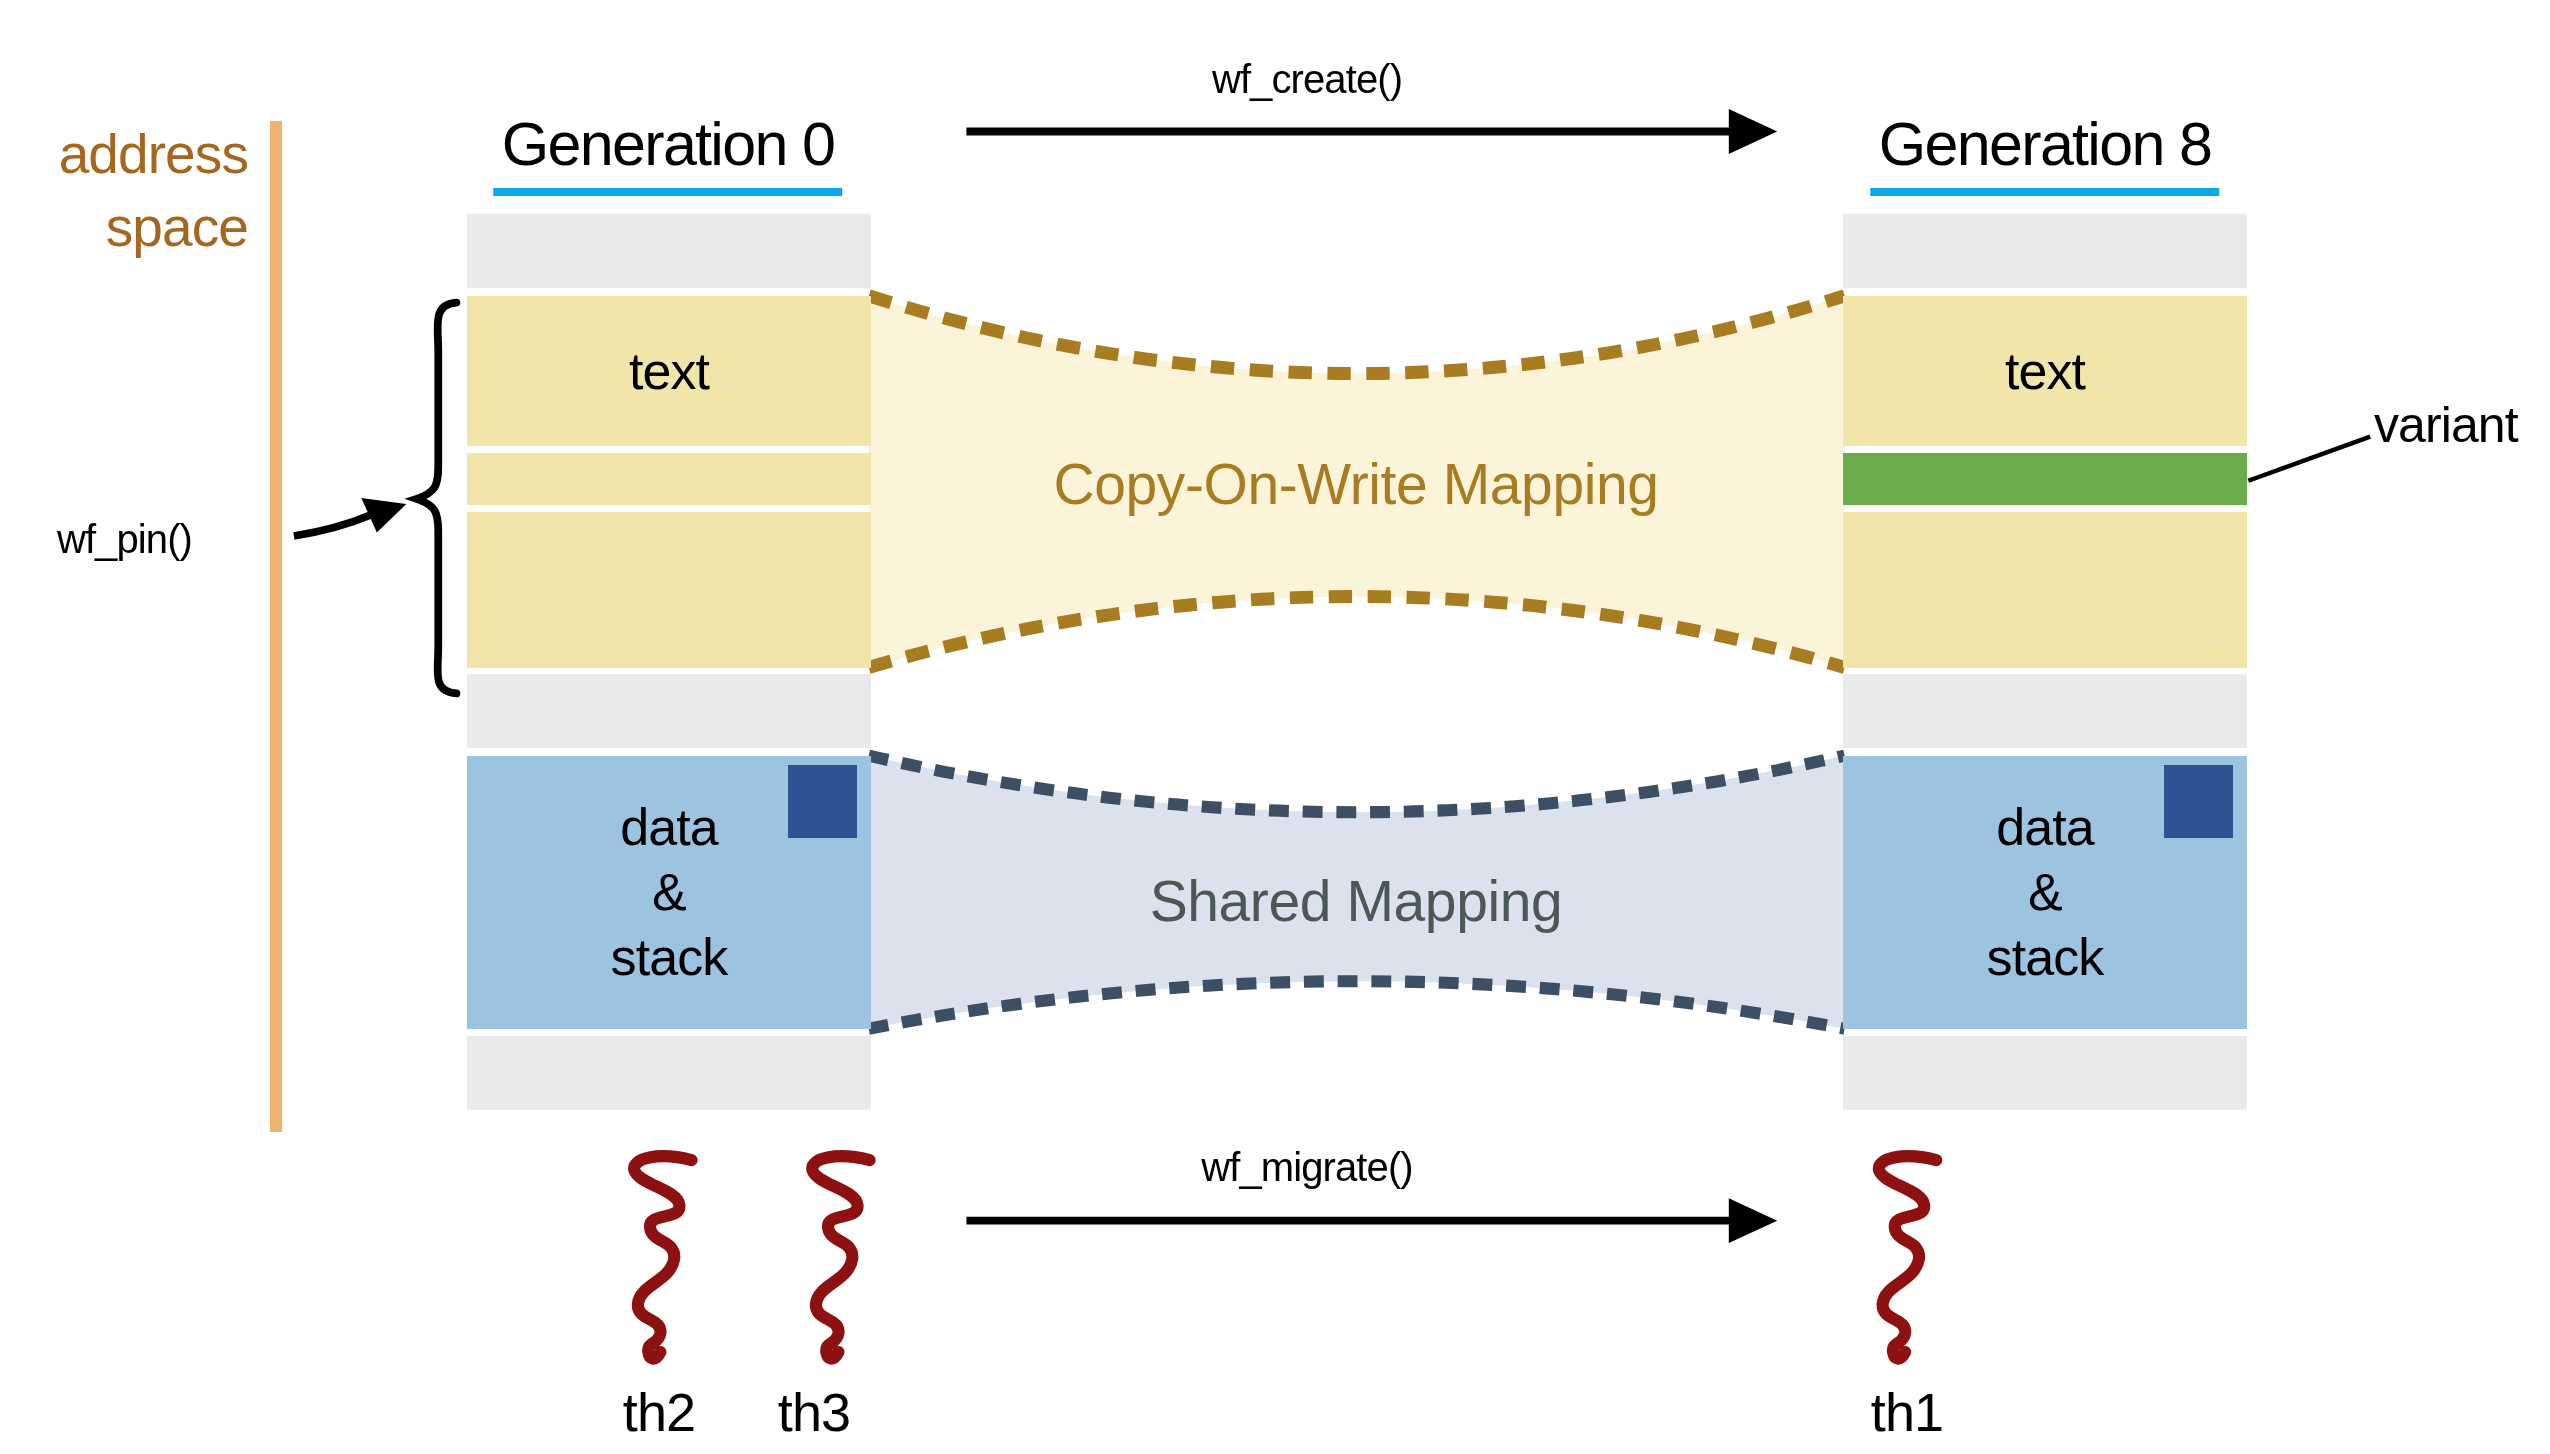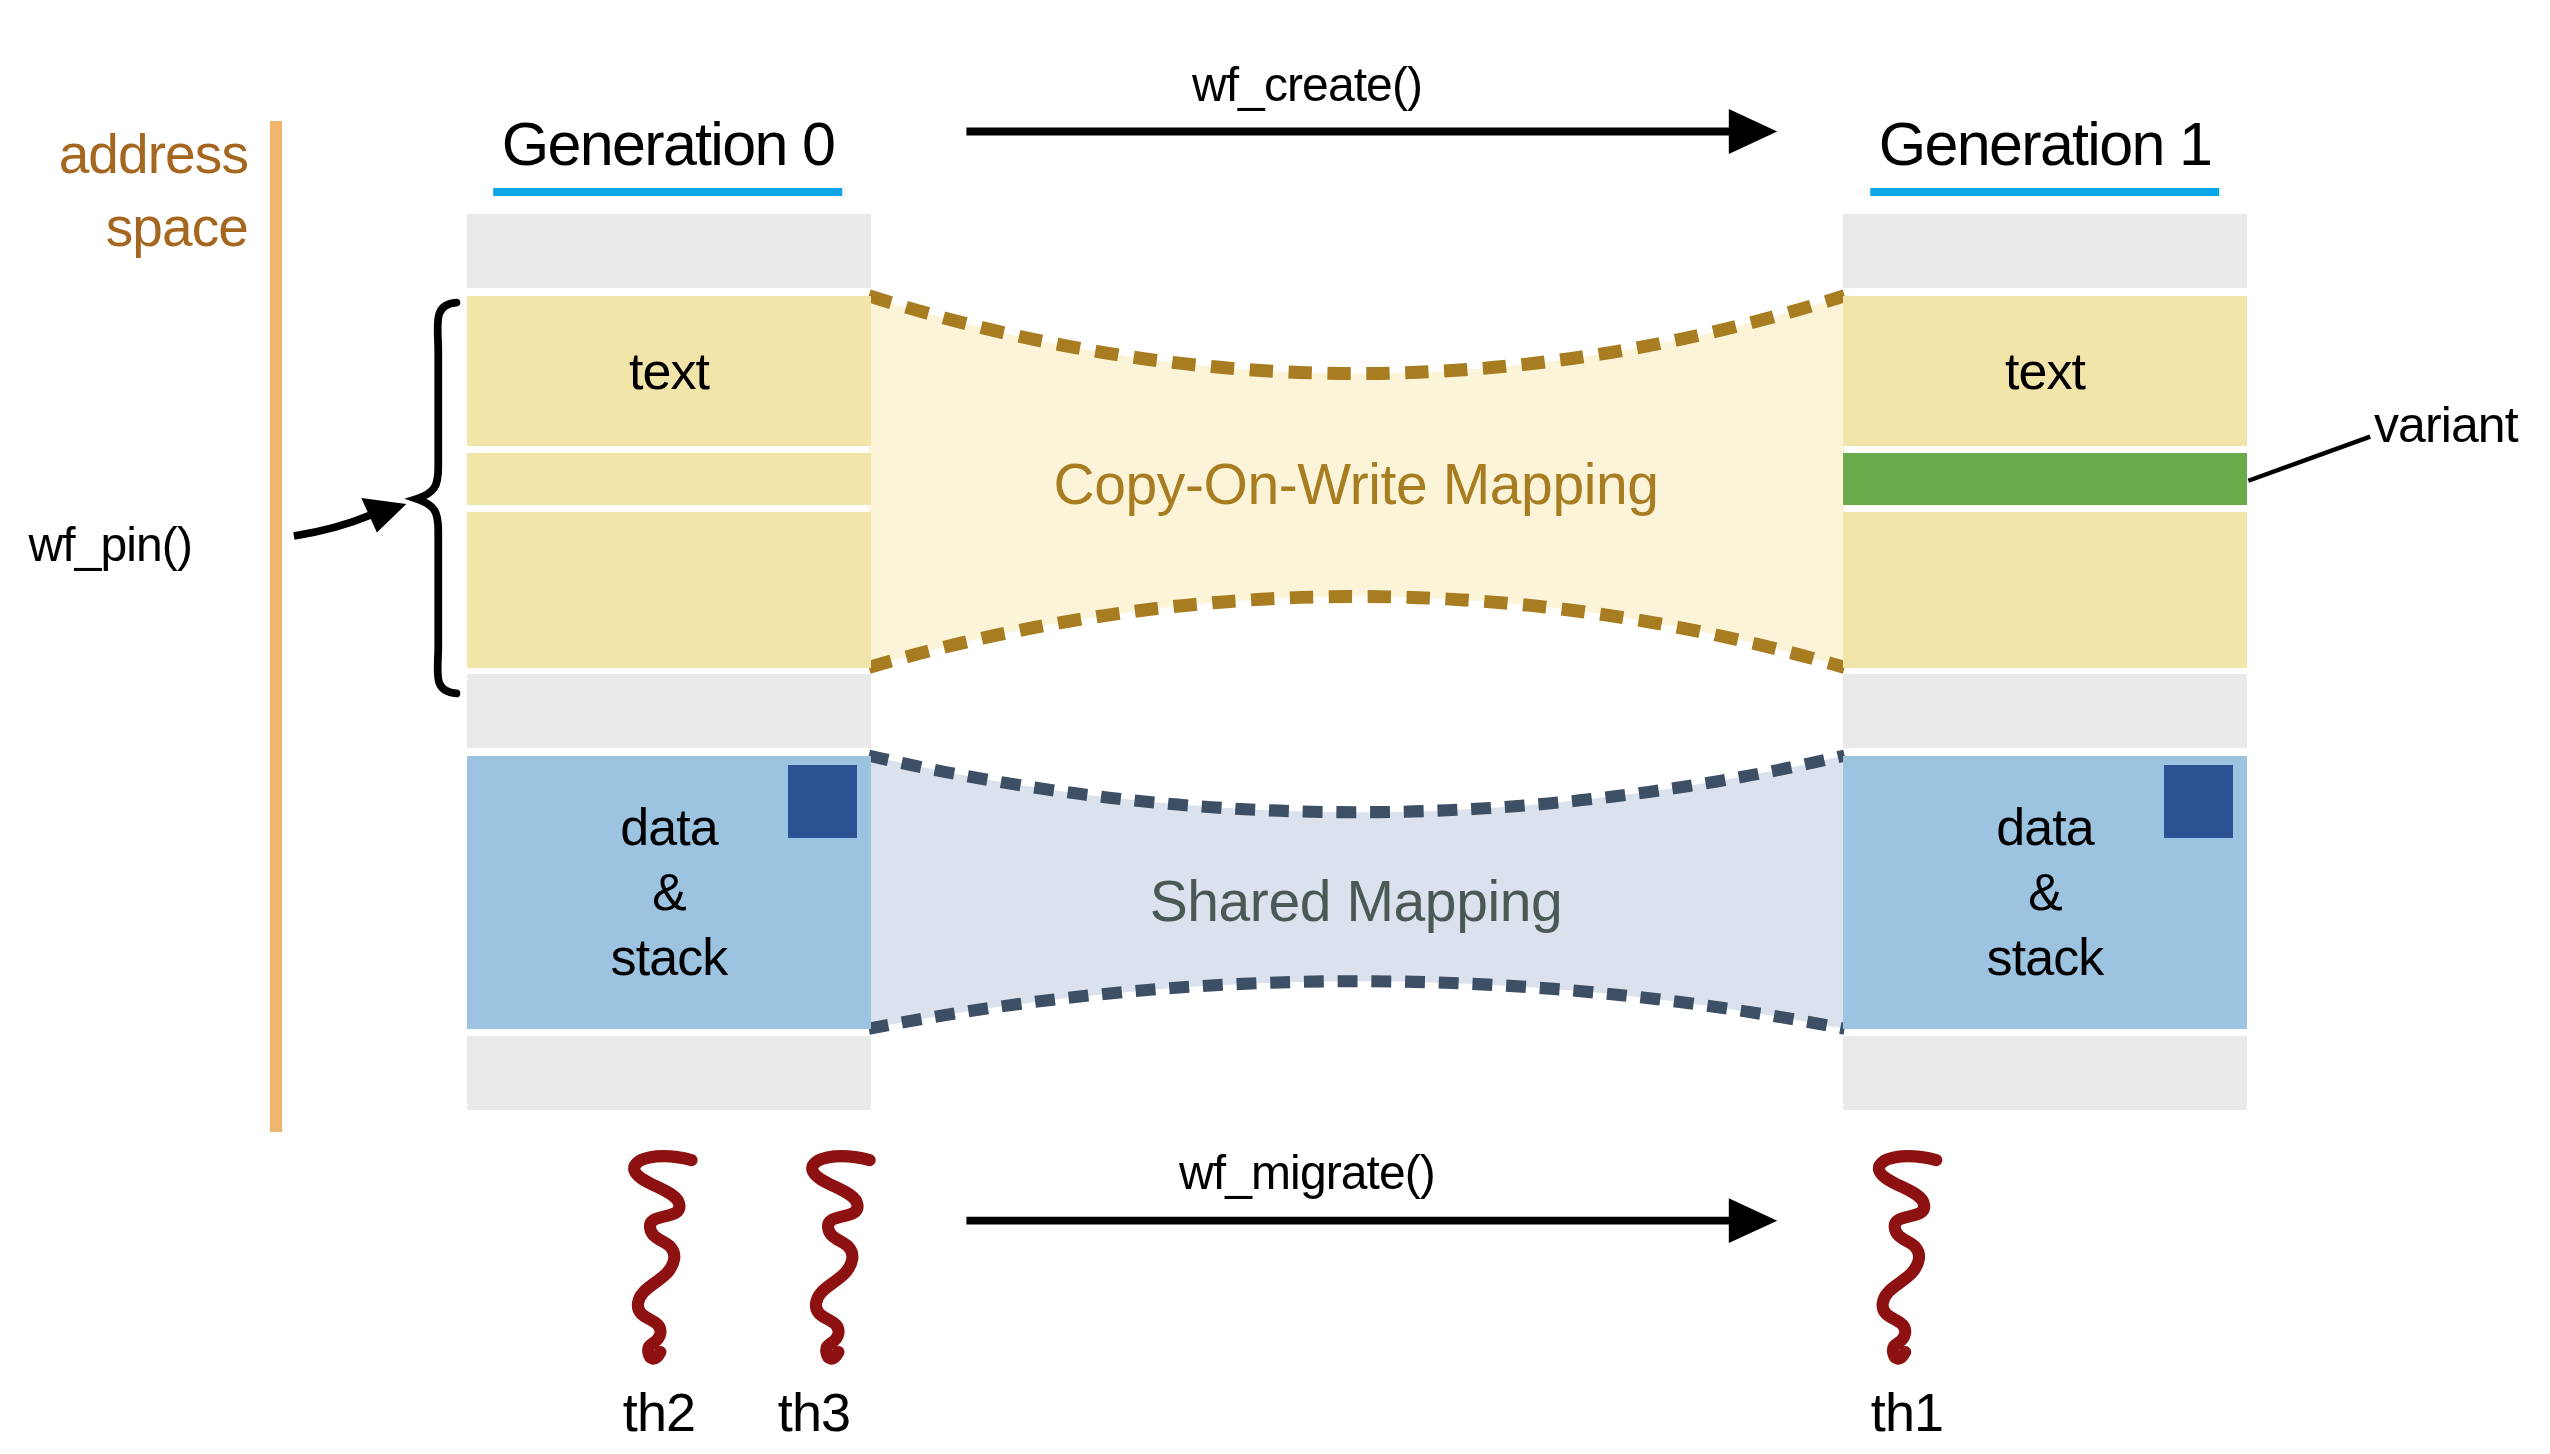--- a/index.html
+++ b/index.html
@@ -16,21 +16,21 @@
   .seg-green{background:var(--c-variant-green);}
   .block-label{
     position:absolute;inset:0;display:flex;align-items:center;justify-content:center;
     font-size:52px;letter-spacing:-0.9px;
   }
   .title{
     position:absolute;top:109px;transform:translateX(-50%);
     font-size:61px;letter-spacing:-1.7px;padding:0 8.6px 8.6px 8.6px;
     border-bottom:8px solid #0ea5e9;white-space:nowrap;
   }
-  .fn-label{font-size:48px;}
+  .fn-label{font-size:40px;}
   .addr{
     position:absolute;left:35px;top:118px;width:213px;text-align:right;
     font-size:55px;line-height:73px;color:var(--c-accent-brown-text);letter-spacing:-0.9px;
   }
   .orange-line{
     position:absolute;left:270px;top:121px;width:12px;height:1011px;
     background:var(--c-accent-orange-line);
   }
   .map-label{position:absolute;transform:translate(-50%,-50%);font-size:57px;letter-spacing:-0.4px;white-space:nowrap;}
   .cow-text{color:var(--c-cow-accent);}
@@ -57,21 +57,21 @@
 
 <div id="canvas">
 
   <div class="addr">
     <div>address</div>
     <div>space</div>
   </div>
   <div class="orange-line"></div>
 
   <div class="title" style="left:668px;">Generation 0</div>
-  <div class="title" style="left:2045px;">Generation 1</div>
+  <div class="title" style="left:2045px;">Generation 8</div>
 
   <div class="lbl fn-label" style="left:1307px;top:57px;transform:translateX(-50%);">wf_create()</div>
   <div class="lbl fn-label" style="left:192px;top:517px;transform:translateX(-100%);">wf_pin()</div>
   <div class="lbl fn-label" style="left:1307px;top:1145px;transform:translateX(-50%);">wf_migrate()</div>
 
   <svg class="overlay" width="2550" height="1455" viewBox="0 0 2950 1683">
 
     <path class="cow-fill" d="M1005,342 Q1570,522 2134,342 L2134,772 Q1570,608 1005,772 Z"></path>
     <path class="cow-dash" d="M1005,342 Q1570,522 2134,342"></path>
     <path class="cow-dash" d="M1005,772 Q1570,608 2134,772"></path>

